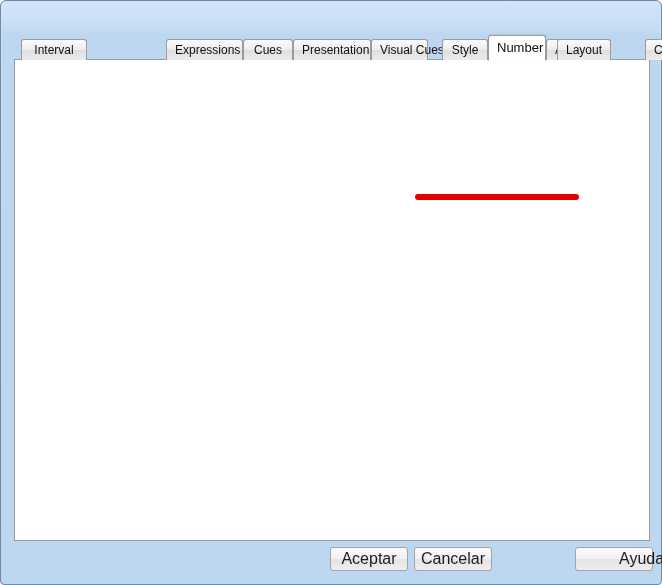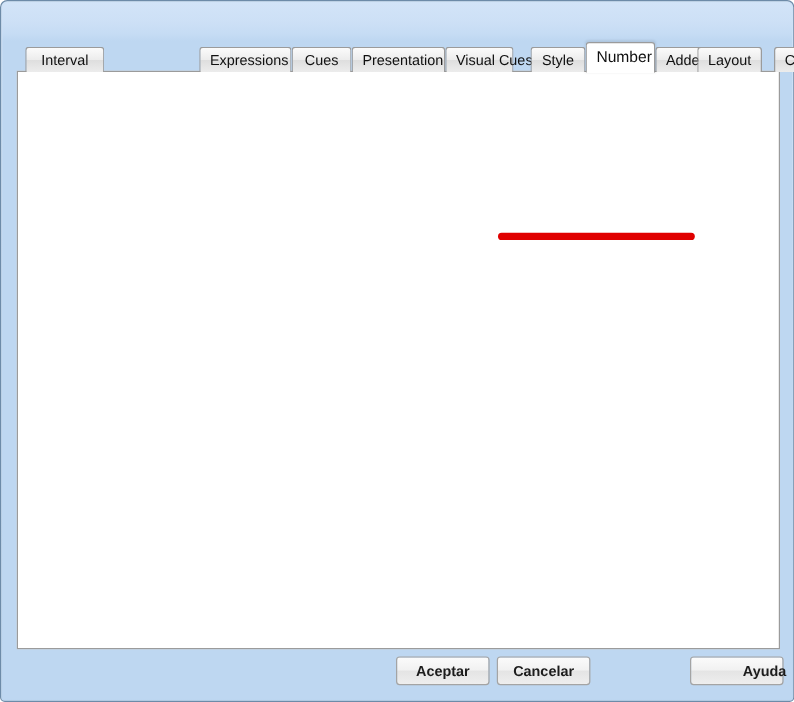--- a/index.html
+++ b/index.html
@@ -375,27 +375,26 @@
     border: 1px solid #b9b9b9;
   }
 
   
   .footer-btn {
     position: absolute;
     top: 546px;
     width: 78px; height: 24px;
     line-height: 22px;
     text-align: center;
-    font-size: 12px;
+    font-size: 16px;
     color: #1c1c1c;
     background: linear-gradient(to bottom, #fbfbfb 0%, #f1f1f1 48%, #e4e4e4 50%, #eeeeee 100%);
     border: 1px solid #a4a4a4;
     border-radius: 3px;
     cursor: pointer;
-    font-weight: bold;
   }
   .footer-btn.focused {
     border: 1px solid #2e8ad4;
     background: linear-gradient(to bottom, #eaf6fd 0%, #d7eefb 48%, #baddf7 50%, #d4ecfb 100%);
     box-shadow: 0 0 3px 1px rgba(53,150,221,0.85), inset 0 0 0 1px #ffffff;
   }
 </style>
 </head>
 <body>
 
@@ -405,21 +404,21 @@
 
   <div class="tabstrip">
     <div class="tab" style="left:0px;   width:66px;">Interval</div>
     <div class="tab" style="left:145px; width:77px;">Expressions</div>
     <div class="tab" style="left:222px; width:50px;">Cues</div>
     <div class="tab" style="left:272px; width:78px;">Presentation</div>
     <div class="tab" style="left:350px; width:57px;">Visual Cues</div>
     <div class="tab" style="left:421px; width:46px;">Style</div>
     <div class="tab active" style="left:467px; width:58px;">Number</div>
     <div class="tab" style="left:525px; width:45px;">Added</div>
-    <div class="tab" style="left:560px; width:54px;">Layout</div>
+    <div class="tab" style="left:536px; width:54px;">Layout</div>
     <div class="tab" style="left:624px; width:56px;">Caption</div>
   </div>
 
   <div class="panel"></div>
 
   <div class="expr-label">Expressions</div>
   <div class="expr-list">
     <div class="expr-item selected">Actual</div>
     <div class="expr-item">Previous Year</div>
     <div class="expr-item">Budget</div>

